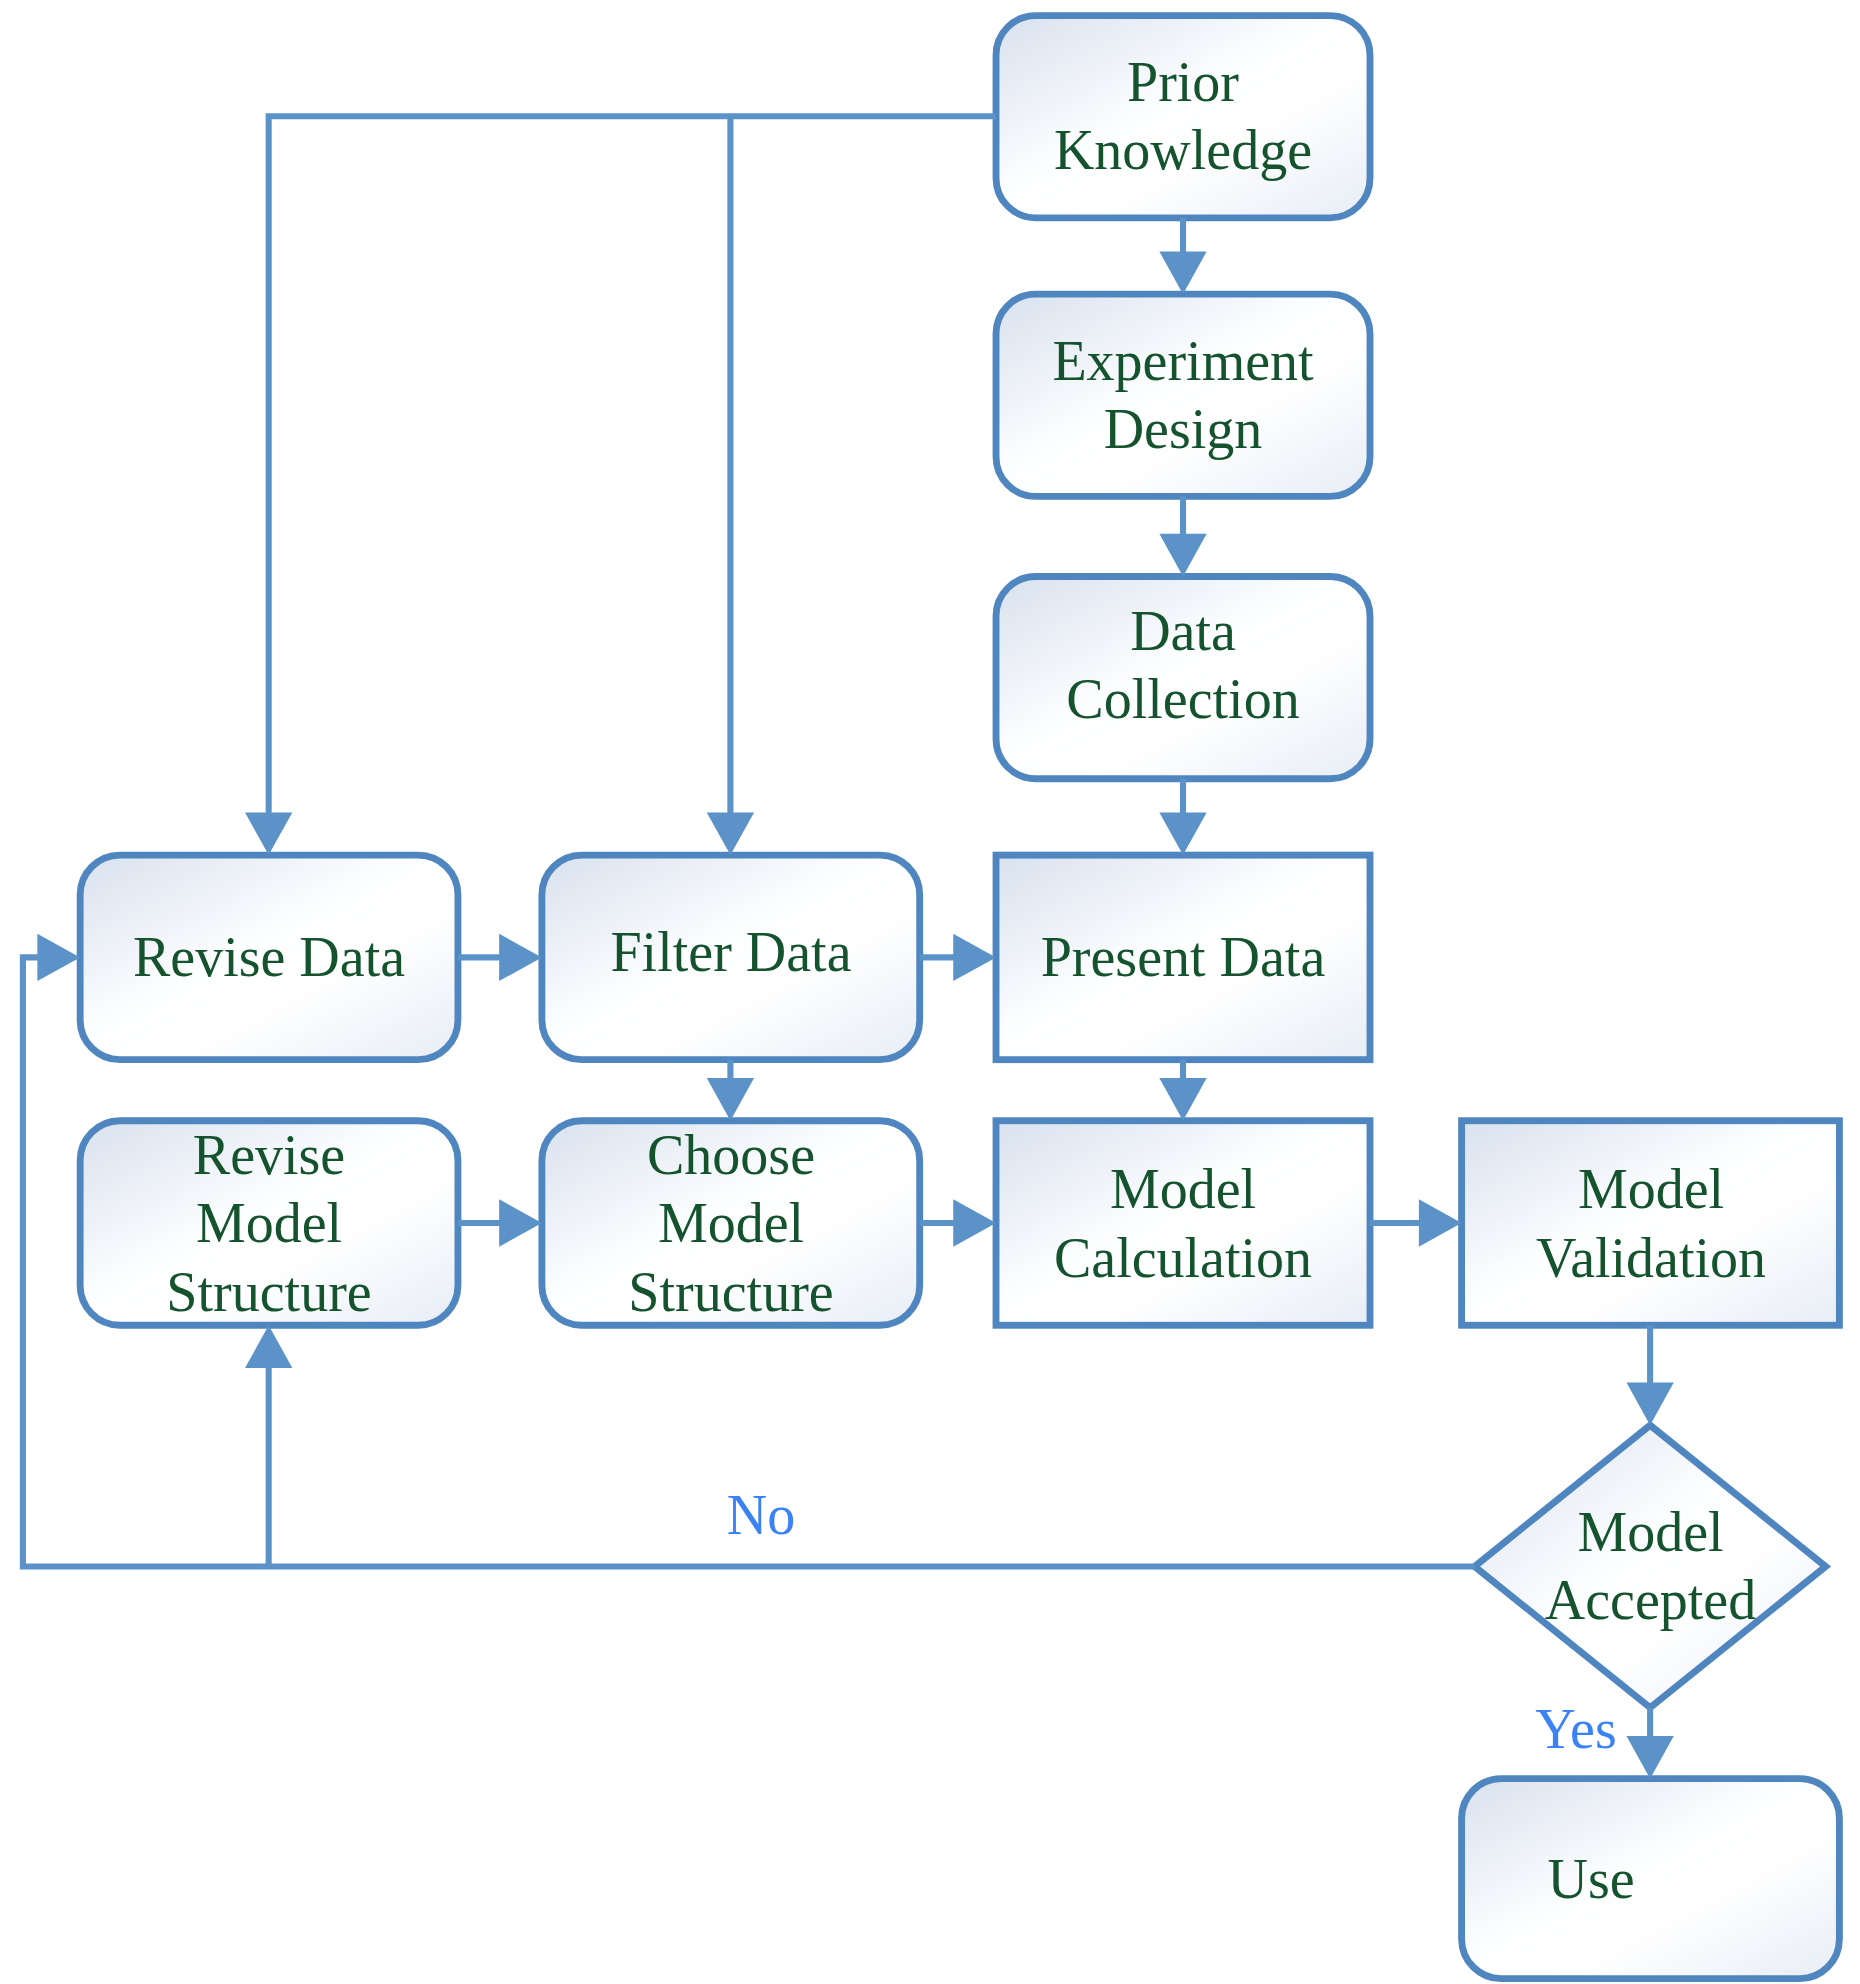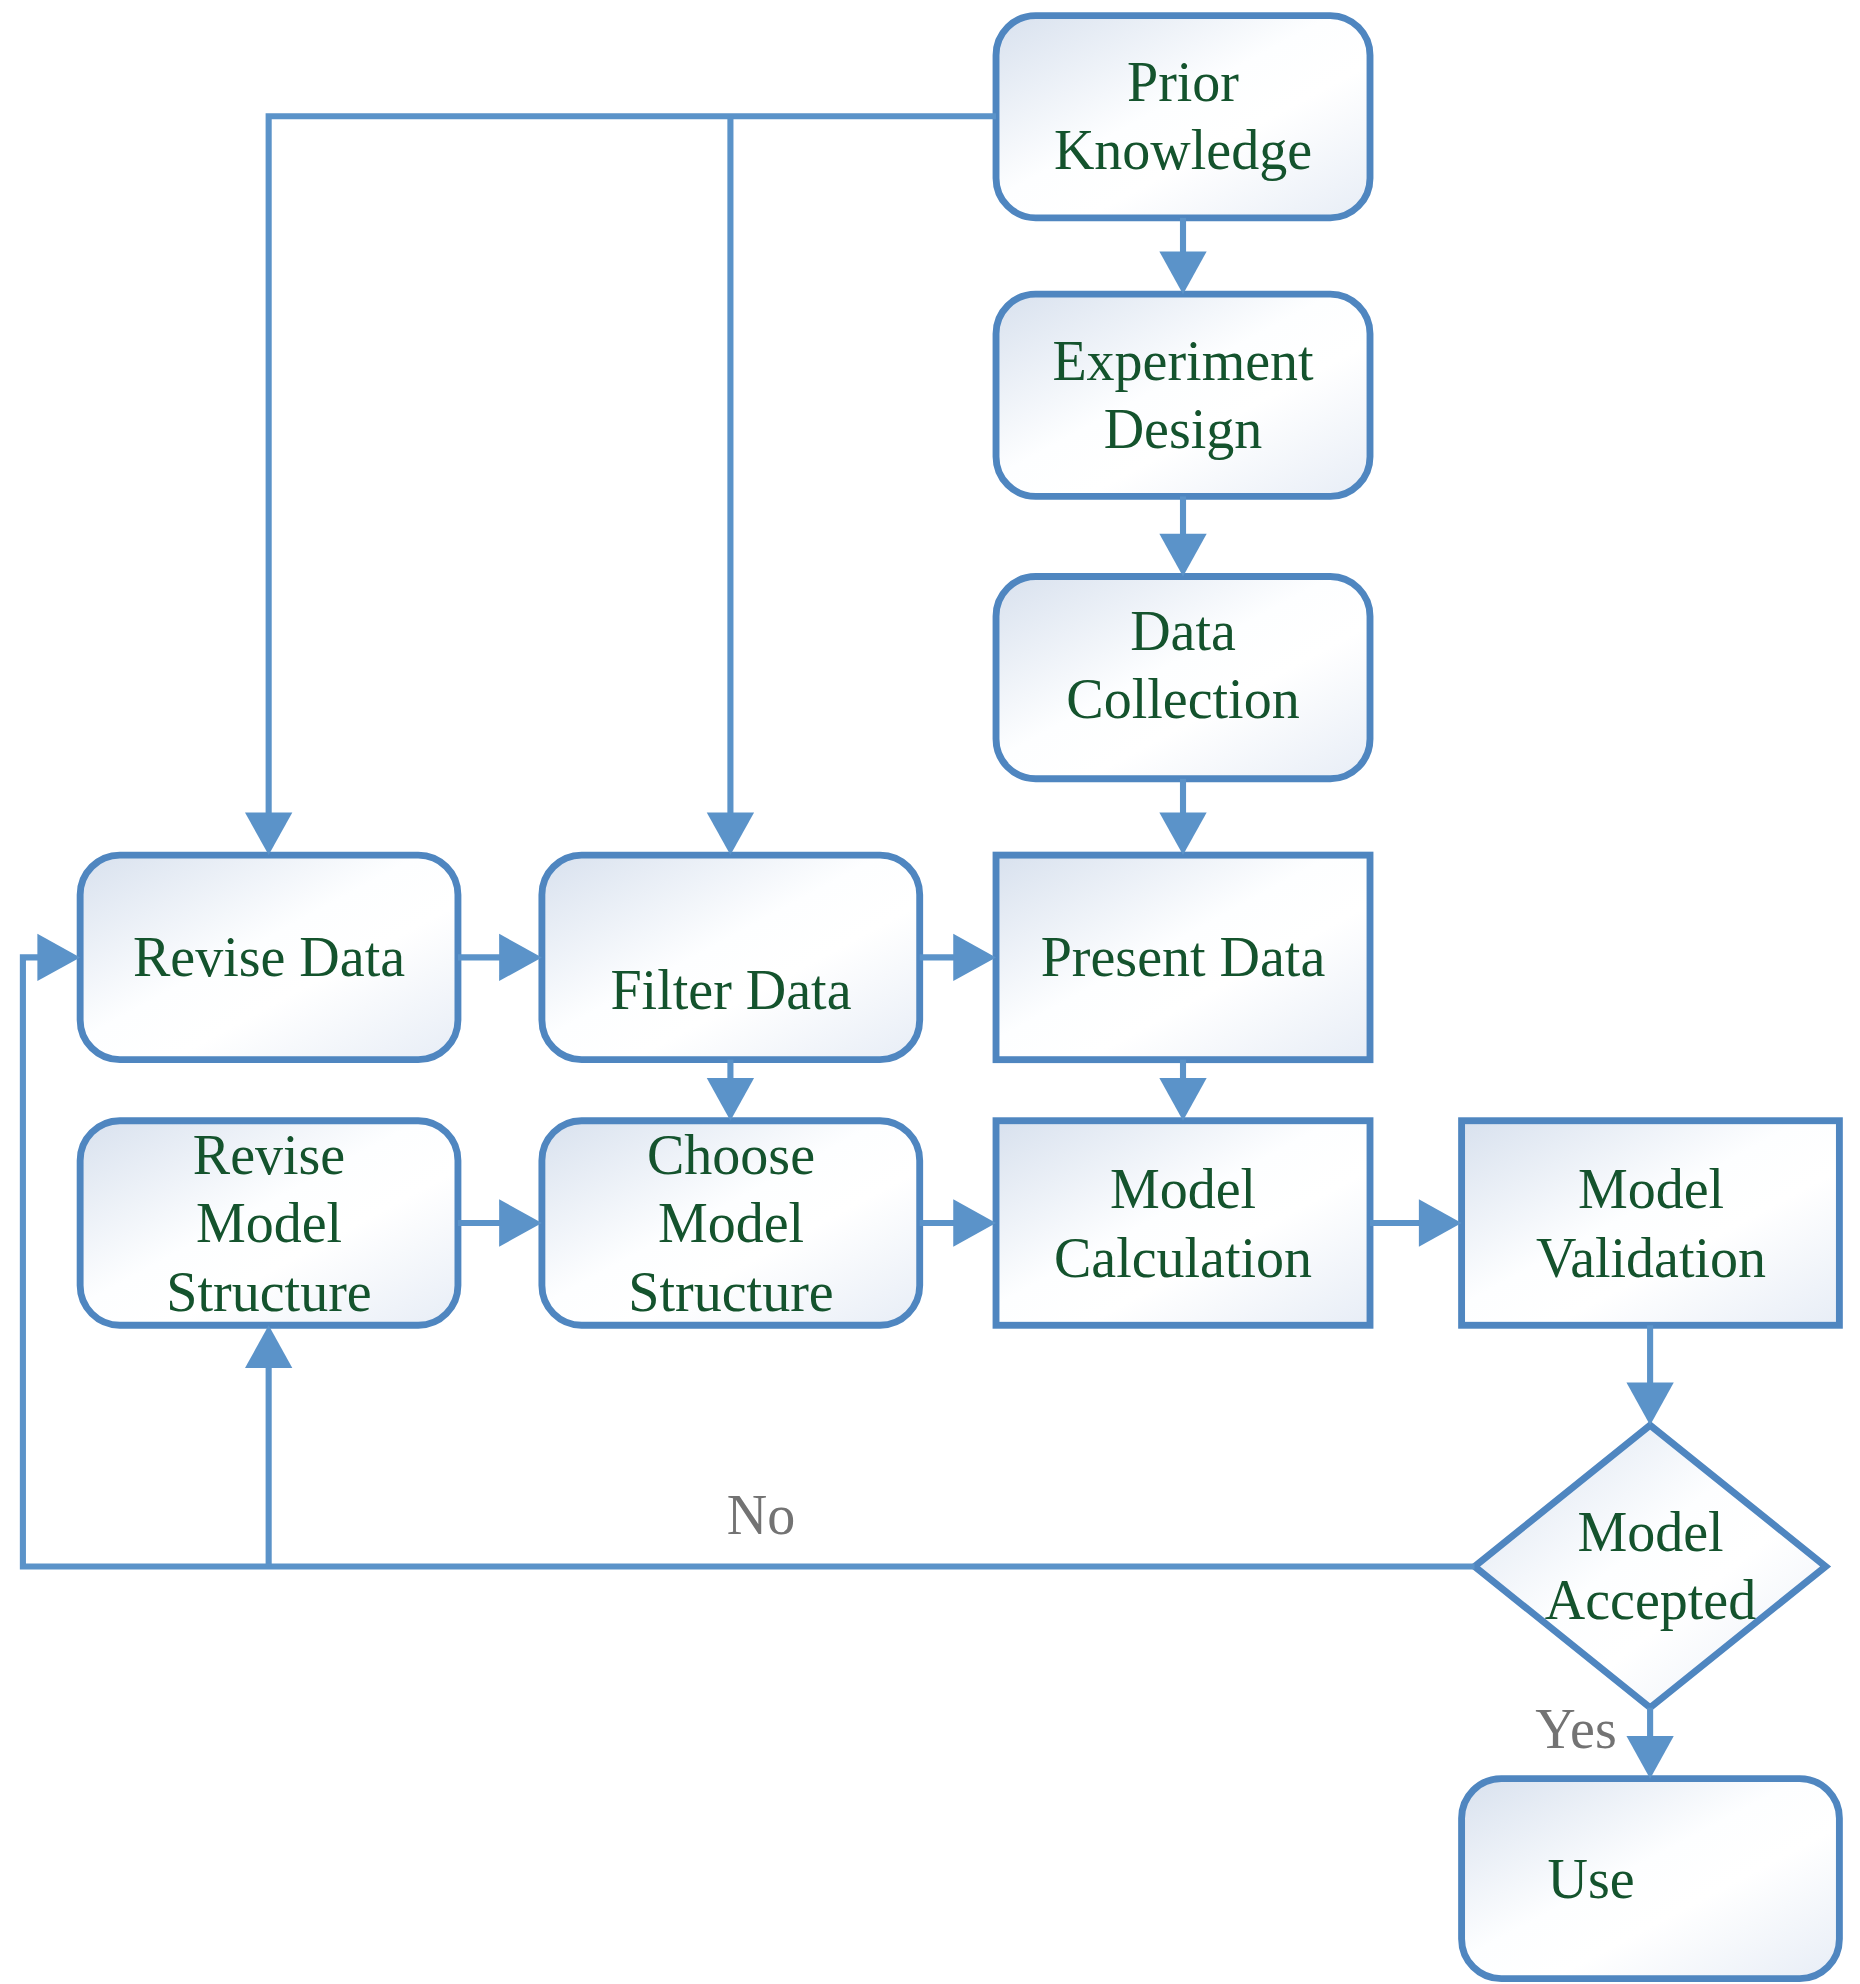--- a/index.html
+++ b/index.html
@@ -21,21 +21,21 @@
     text-align:center;
     white-space:pre-line;
     font-size:56px;
     line-height:1.22;
     color:#14532d;
   }
   .edge-label{
     position:absolute;
     transform:translate(-50%,-50%);
     font-size:56px;
-    color:#737373;
+    color:#3b82f6;
     white-space:nowrap;
   }
 </style>
 </head>
 <body>
 
 <div id="canvas">
   <svg id="connector-layer" xmlns="http://www.w3.org/2000/svg" viewBox="0 0 2437 2600">
       <defs>
         <linearGradient id="boxgrad" x1="0" y1="0" x2="1" y2="1">
@@ -91,21 +91,21 @@
       <polygon points="352,1736 383,1792 321,1792" fill="#5b93c9"></polygon>
     </svg>
   <div id="label-layer">
       <div class="node-label" style="left: 996px; top: 15.3px; width: 374px; height: 202px;">Prior
 Knowledge</div>
       <div class="node-label" style="left: 996px; top: 294px; width: 374px; height: 202px;">Experiment
 Design</div>
       <div class="node-label" style="left: 996px; top: 564px; width: 374px; height: 202px;">Data
 Collection</div>
       <div class="node-label" style="left: 80px; top: 855px; width: 378px; height: 205px;">Revise Data</div>
-      <div class="node-label" style="left: 542px; top: 888px; width: 378px; height: 205px;">Filter Data</div>
+      <div class="node-label" style="left: 542px; top: 850px; width: 378px; height: 205px;">Filter Data</div>
       <div class="node-label" style="left: 996px; top: 855px; width: 374px; height: 205px;">Present Data</div>
       <div class="node-label" style="left: 80px; top: 1121px; width: 378px; height: 205px;">Revise
 Model
 Structure</div>
       <div class="node-label" style="left: 542px; top: 1121px; width: 378px; height: 205px;">Choose
 Model
 Structure</div>
       <div class="node-label" style="left: 996px; top: 1121px; width: 374px; height: 205px;">Model
 Calculation</div>
       <div class="node-label" style="left: 1462px; top: 1121px; width: 378px; height: 205px;">Model

